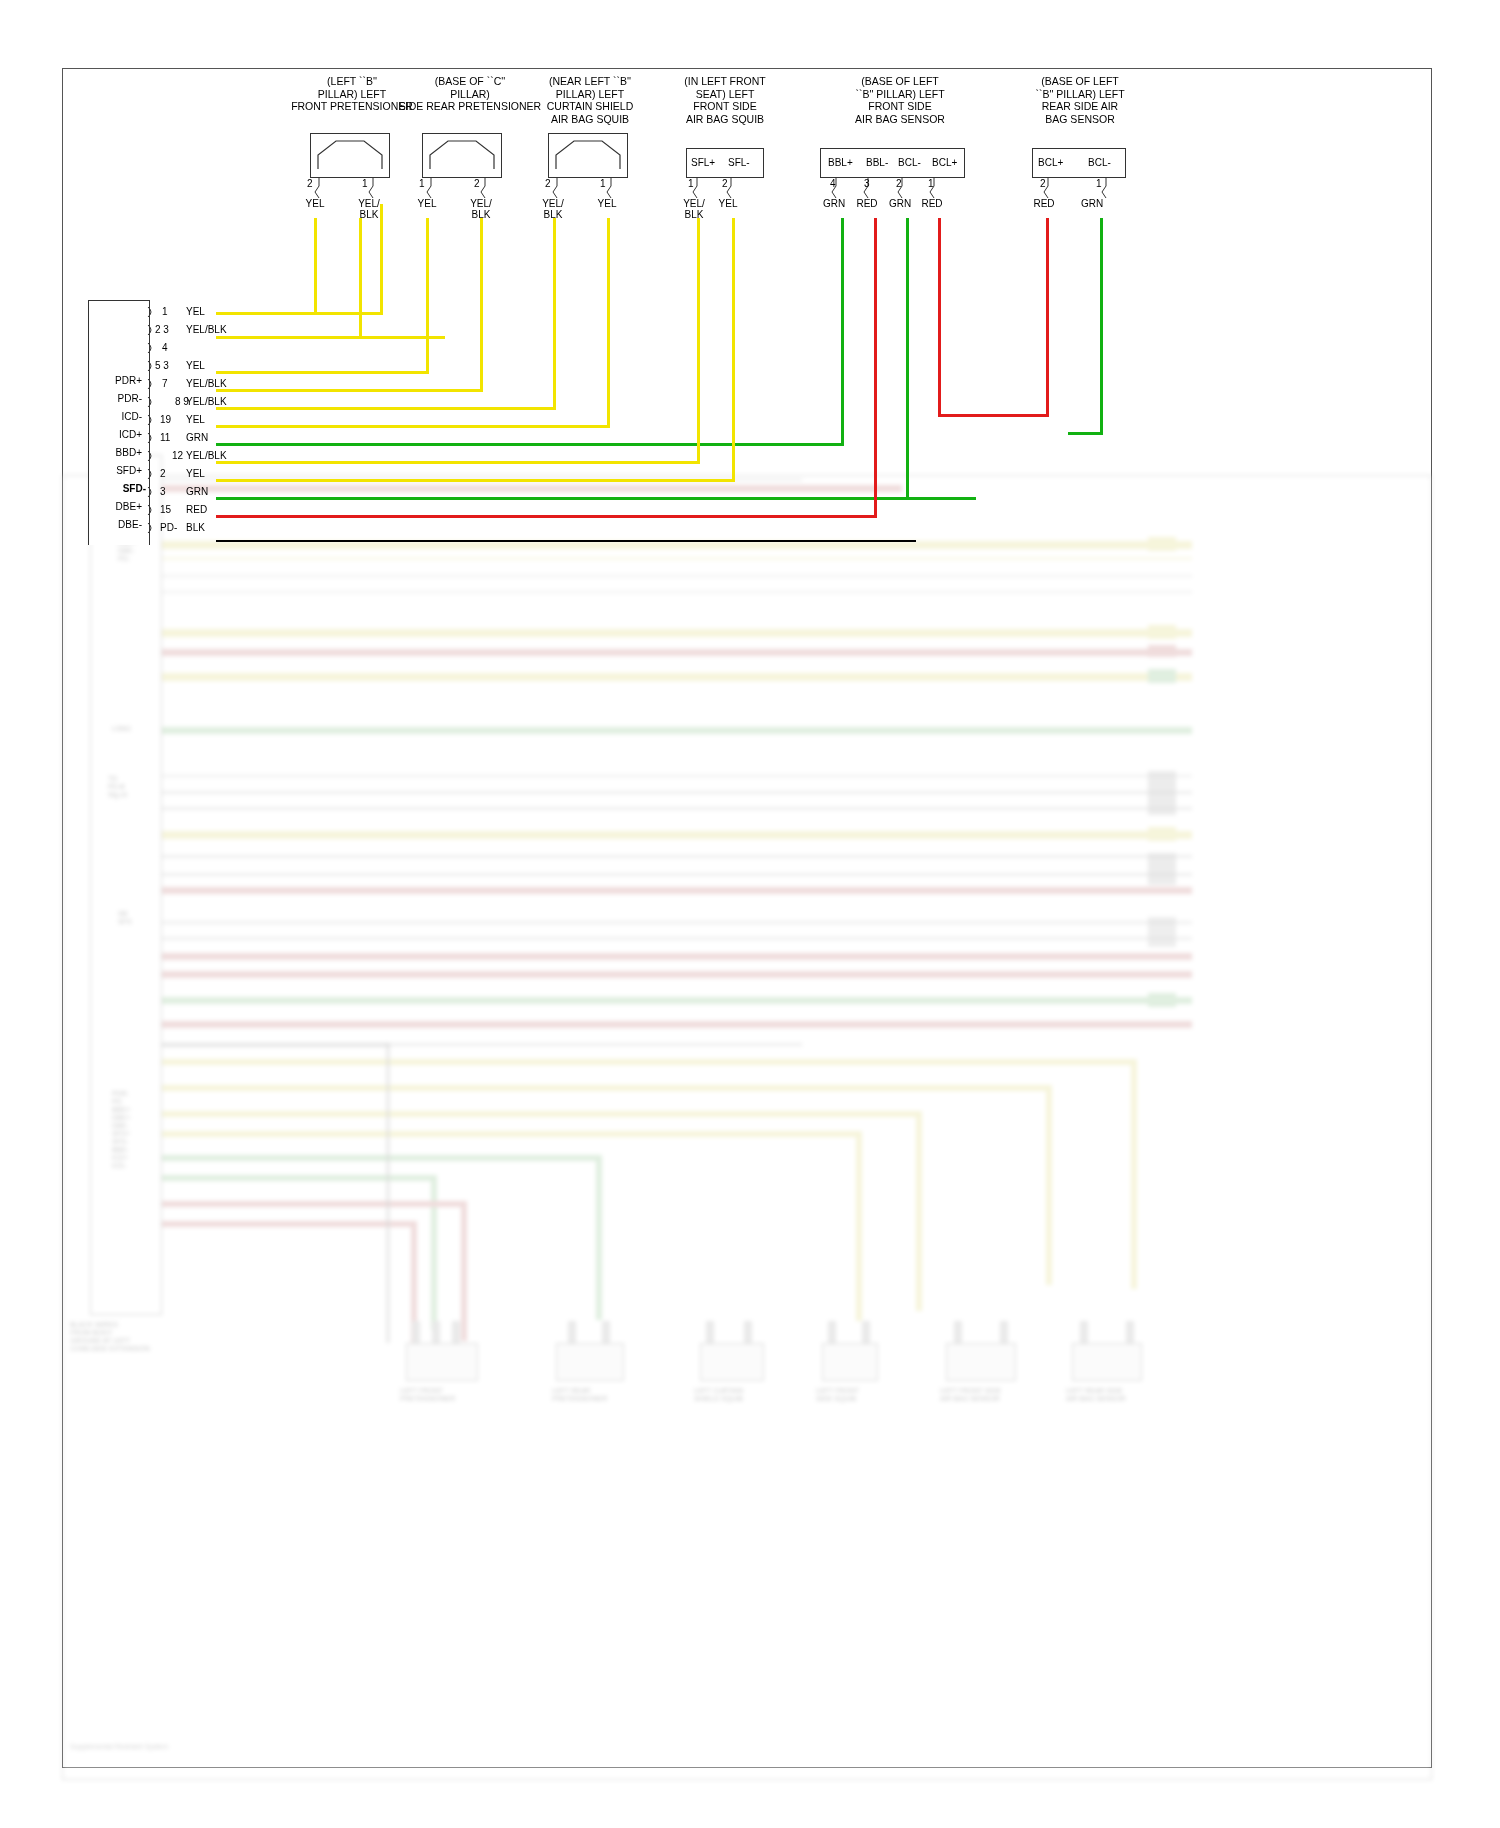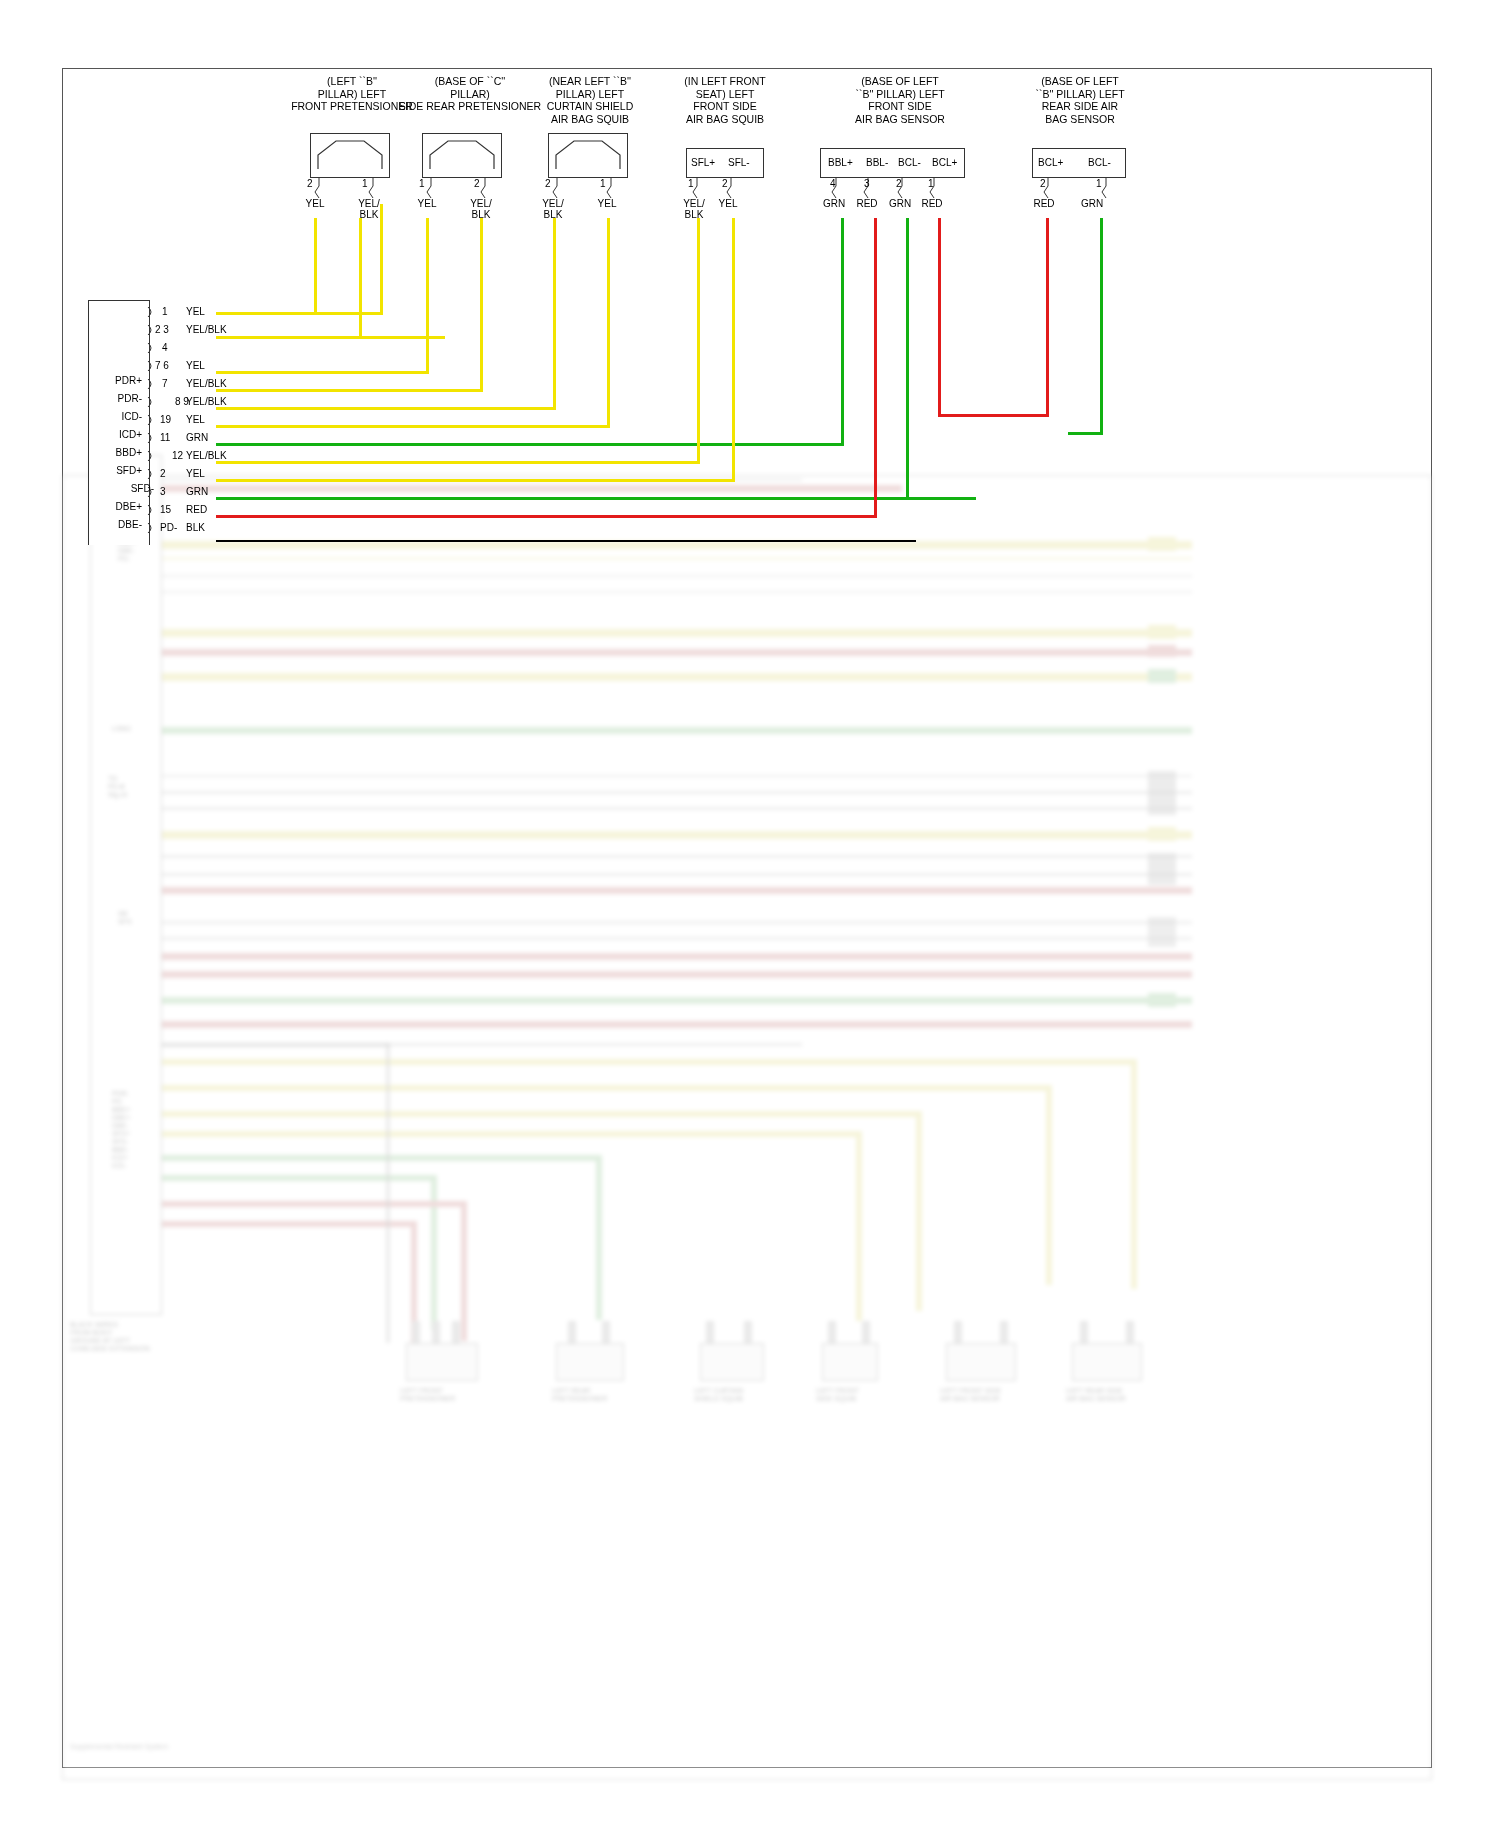--- a/index.html
+++ b/index.html
@@ -309,21 +309,21 @@
     </svg>
 
     <div class="ecu-pin" style="left:162px;top:306px;">1</div>
     <div class="ecu-pin" style="left:186px;top:306px;">YEL</div>
 
     <div class="ecu-pin" style="left:155px;top:324px;">2 3</div>
     <div class="ecu-pin" style="left:186px;top:324px;">YEL/BLK</div>
 
     <div class="ecu-pin" style="left:162px;top:342px;">4</div>
 
-    <div class="ecu-pin" style="left:155px;top:360px;">7 6</div>
+    <div class="ecu-pin" style="left:155px;top:360px;">5 3</div>
     <div class="ecu-pin" style="left:186px;top:360px;">YEL</div>
 
     <div class="ecu-pin" style="left:162px;top:378px;">7</div>
     <div class="ecu-pin" style="left:186px;top:378px;">YEL/BLK</div>
 
     <div class="ecu-pin" style="left:155px;top:396px;margin-left:20px;">8 9</div>
     <div class="ecu-pin" style="left:186px;top:396px;">YEL/BLK</div>
 
     <div class="ecu-pin" style="left:160px;top:414px;">19</div>
     <div class="ecu-pin" style="left:186px;top:414px;">YEL</div>
@@ -345,21 +345,21 @@
 
     <div class="ecu-pin" style="left:160px;top:522px;">PD-</div>
     <div class="ecu-pin" style="left:186px;top:522px;">BLK</div>
 
     <div class="ecu-sig" style="left:100px;top:375px;">PDR+</div>
     <div class="ecu-sig" style="left:100px;top:393px;">PDR-</div>
     <div class="ecu-sig" style="left:100px;top:411px;">ICD-</div>
     <div class="ecu-sig" style="left:100px;top:429px;">ICD+</div>
     <div class="ecu-sig" style="left:100px;top:447px;">BBD+</div>
     <div class="ecu-sig" style="left:100px;top:465px;">SFD+</div>
-    <div class="ecu-sig" style="left:112px;top:483px;">SFD-</div>
+    <div class="ecu-sig" style="left:104px;top:483px;font-weight:bold;">SFD-</div>
     <div class="ecu-sig" style="left:100px;top:501px;">DBE+</div>
     <div class="ecu-sig" style="left:100px;top:519px;">DBE-</div>
     <div class="ecu-sig" style="left:100px;top:551px;">DSP-</div>
 
     <div class="w yel" style="left:216px;top:312px;width:167px;height:3px;"></div>
     <div class="w yel" style="left:380px;top:204px;width:3px;height:111px;"></div>
     <div class="w yel" style="left:216px;top:312px;width:3px;height:3px;"></div>
     <div class="w yel" style="left:314px;top:218px;width:3px;height:94px;"></div>
     <div class="w yel" style="left:216px;top:312px;width:101px;height:3px;"></div>
 

